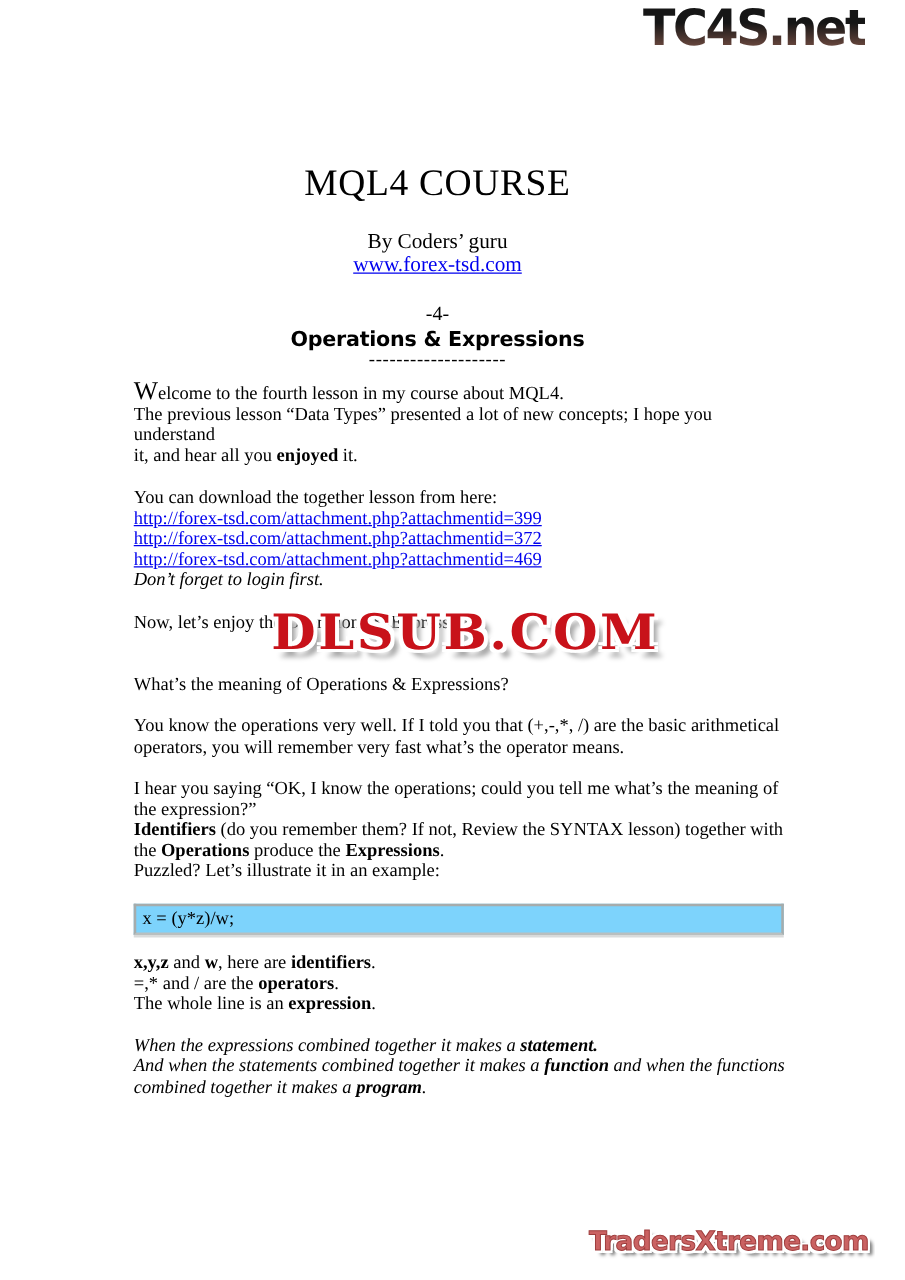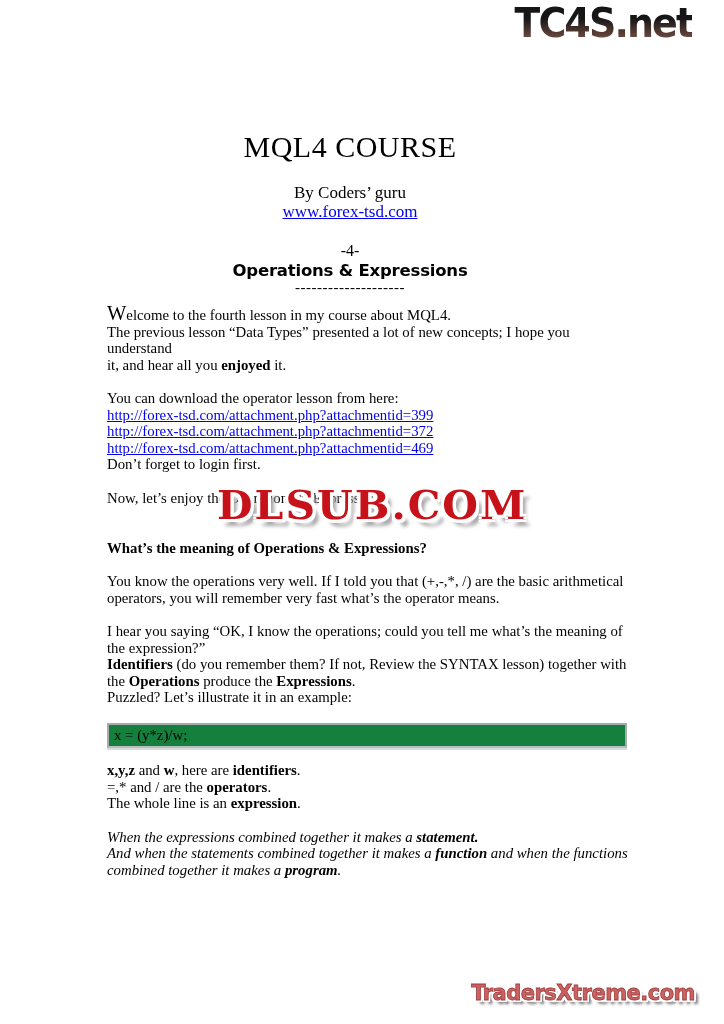--- a/index.html
+++ b/index.html
@@ -30,30 +30,30 @@
     font-size:16.5px; line-height:19px; margin-top:2px; letter-spacing:-0.2px;
   }
   .divider { font-size:15px; line-height:14px; letter-spacing:0.5px; }
 
   
   .doc-body {
     position:absolute; left:107px; top:305px; width:522px;
     font-size:14.8px; line-height:16.6px;
   }
   .block-p    { margin:0 0 16.6px 0; }
-  .block-h    { font-weight:bold; margin:34px 0 16.6px 0; }
+  .block-h    { font-weight:normal; margin:34px 0 16.6px 0; }
   .block-code {
-    margin:0 0 14px 0; background:#15803d;
+    margin:0 0 14px 0; background:#7dd3fc;
     border:2px solid #a6acac; border-bottom-color:#b9bfbf;
     box-shadow:0 2px 0 rgba(170,176,176,0.45);
     padding:2px 4px 3px 5px; width:520px;
   }
   .italic { font-style:italic; }
   .seg-b  { font-weight:bold; }
-  .seg-i  { }
+  .seg-i  { font-style:italic; }
   .dropcap{ font-size:20.5px; line-height:16.6px; }
   .link   { color:#0000ee; text-decoration:underline; cursor:pointer; }
 
   
   .wm-center {
     position:absolute; left:217px; top:483px;
     font-family:"DejaVu Serif", serif; font-weight:bold;
     font-size:41px; letter-spacing:2px; color:#c8121a;
     transform:scaleY(0.95); transform-origin:left top;
     text-shadow:
@@ -92,21 +92,21 @@
     <div class="divider">--------------------</div>
   </div>
 
   <div class="doc-body">
       <div class="block-p">
         <div class="line"><span class="dropcap">W</span><span>elcome to the fourth lesson in my course about MQL4.</span></div>
         <div class="line"><span>The previous lesson “Data Types” presented a lot of new concepts; I hope you understand</span></div>
         <div class="line"><span>it, and hear all you </span><span class="seg-b">enjoyed</span><span> it.</span></div>
       </div>
       <div class="block-p">
-        <div class="line"><span>You can download the operator lesson from here:</span></div>
+        <div class="line"><span>You can download the together lesson from here:</span></div>
         <div class="line"><a href="#" class="link">http://forex-tsd.com/attachment.php?attachmentid=399</a></div>
         <div class="line"><a href="#" class="link">http://forex-tsd.com/attachment.php?attachmentid=372</a></div>
         <div class="line"><a href="#" class="link">http://forex-tsd.com/attachment.php?attachmentid=469</a></div>
         <div class="line"><span class="seg-i">Don’t forget to login first.</span></div>
       </div>
       <div class="block-p">
         <div class="line"><span>Now, let’s enjoy the Operations &amp; Expressions.</span></div>
       </div>
       <div class="block-h">
         <div class="line"><span>What’s the meaning of Operations &amp; Expressions?</span></div>

